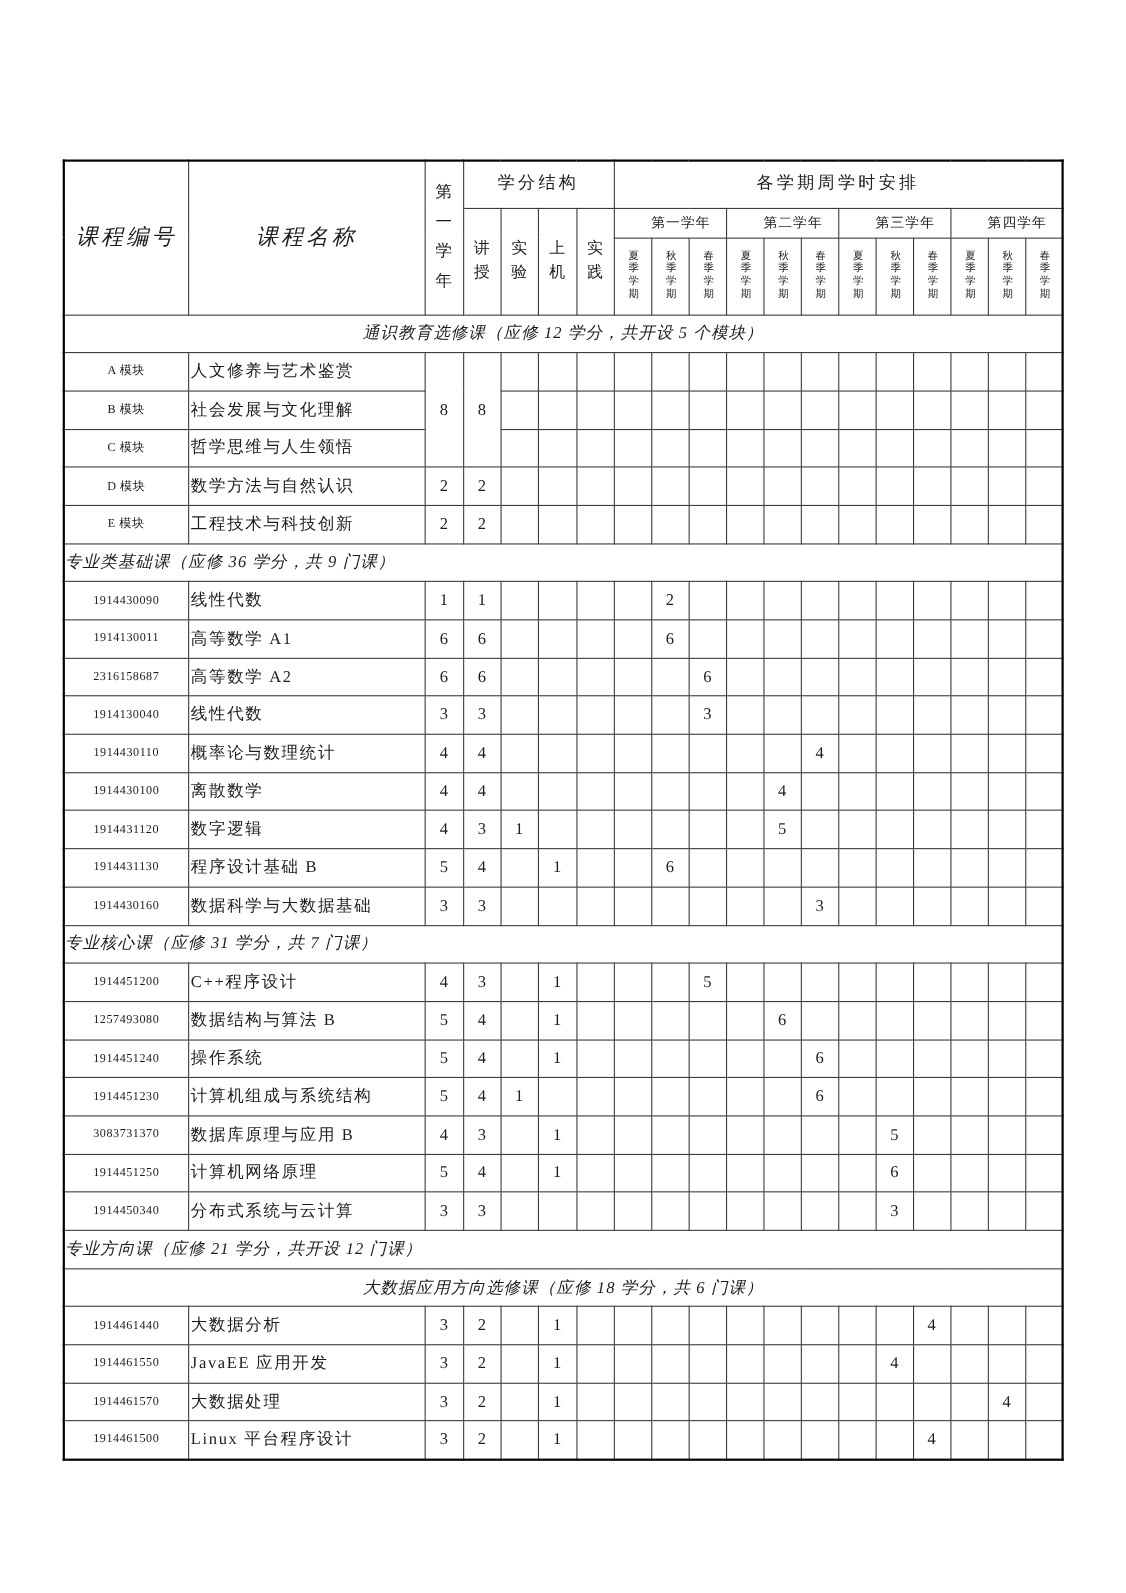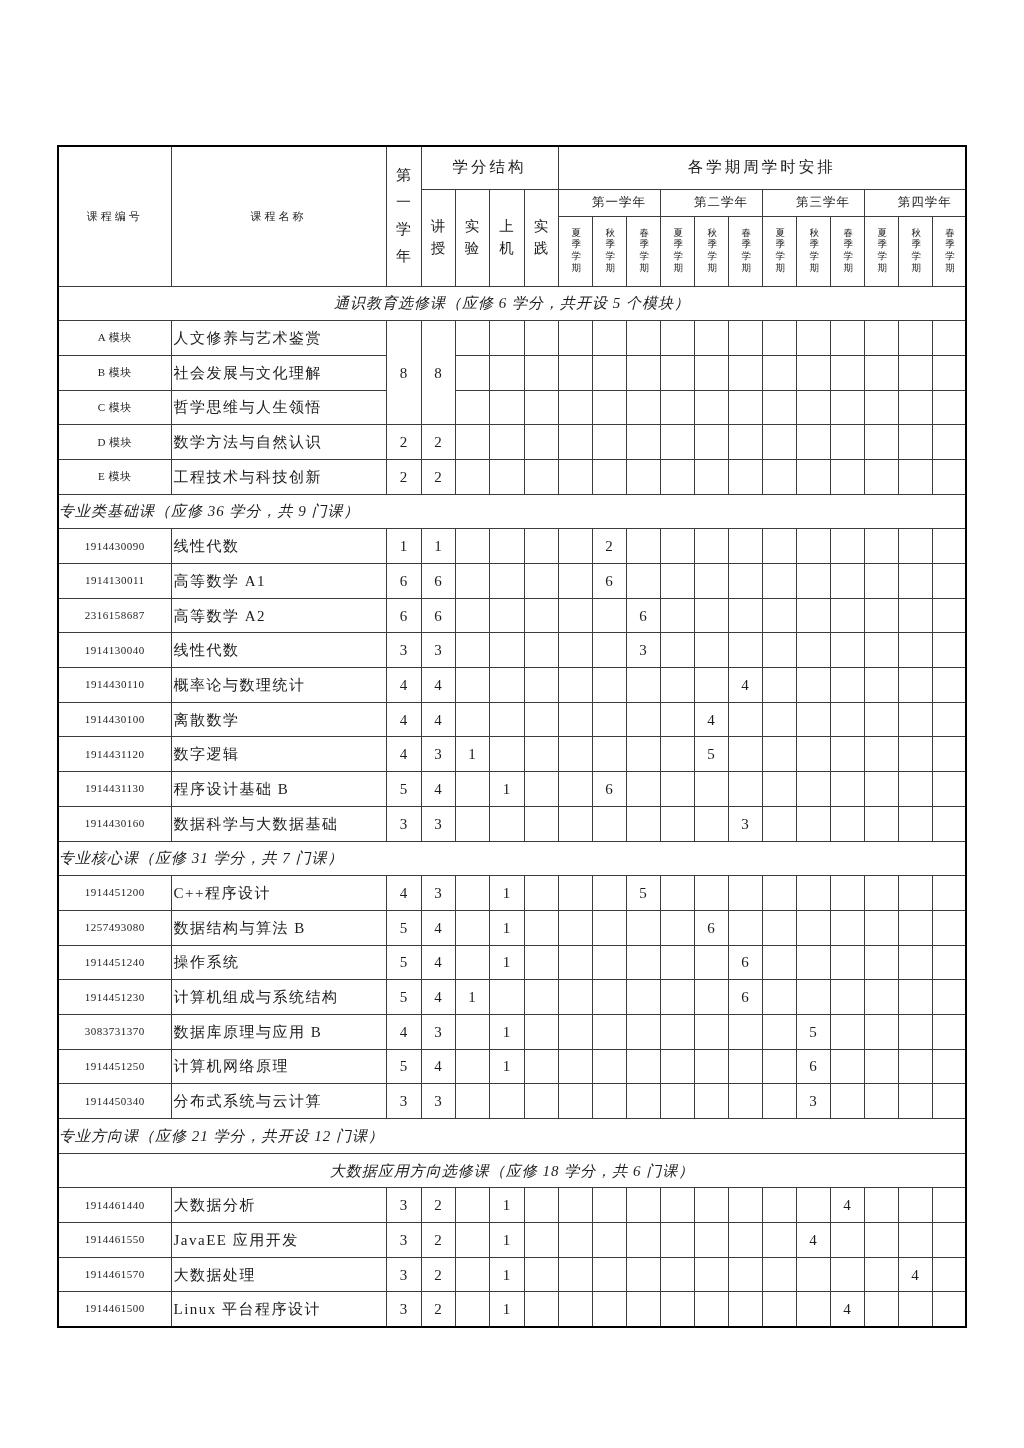--- a/index.html
+++ b/index.html
@@ -25,21 +25,21 @@
     vertical-align: middle;
     padding: 0;
     font-size: 15px;
     overflow: hidden;
     line-height: 1.2;
   }
   
   tr.h1 { height: 43px; }
   tr.h2 { height: 27px; }
   tr.h3 { height: 70px; }
-  td.hid, td.hname { font-size: 11px; letter-spacing: 3px; }
+  td.hid, td.hname { font-size: 20px; letter-spacing: 3px; font-style: italic; }
   td.hstruct, td.hhours { font-size: 15.5px; letter-spacing: 3px; }
   td.year { font-size: 12.5px; letter-spacing: 1px; padding-left: 20px; }
   .vtext {
     margin: 0 auto;
     word-break: break-all;
     white-space: normal;
   }
   .vt-kz   { width: 1.15em; font-size: 15px;   line-height: 1.8; }   
   .vt-cred { width: 1.2em;  font-size: 14.5px; line-height: 1.5; }   
   .vt-sea  { width: 1.25em; font-size: 9.5px;  line-height: 1.22; color:#222;text-align:right; } 
@@ -144,21 +144,21 @@
         <td class="season">
           <div class="vtext vt-sea">秋季学期</div>
         </td>
         <td class="season">
           <div class="vtext vt-sea">春季学期</div>
         </td>
       </tr>
   </thead>
   <tbody id="tbody">
       <tr class="band center">
-        <td colspan="19">通识教育选修课（应修 6 学分，共开设 5 个模块）</td>
+        <td colspan="19">通识教育选修课（应修 12 学分，共开设 5 个模块）</td>
       </tr>
       <tr class="crow">
         <td class="cid">A 模块</td>
         <td class="cname">人文修养与艺术鉴赏</td>
         <td class="num" rowspan="3">8</td>
         <td class="num" rowspan="3">8</td>
         <td class="num"></td>
         <td class="num"></td>
         <td class="num"></td>
         <td class="num"></td>

